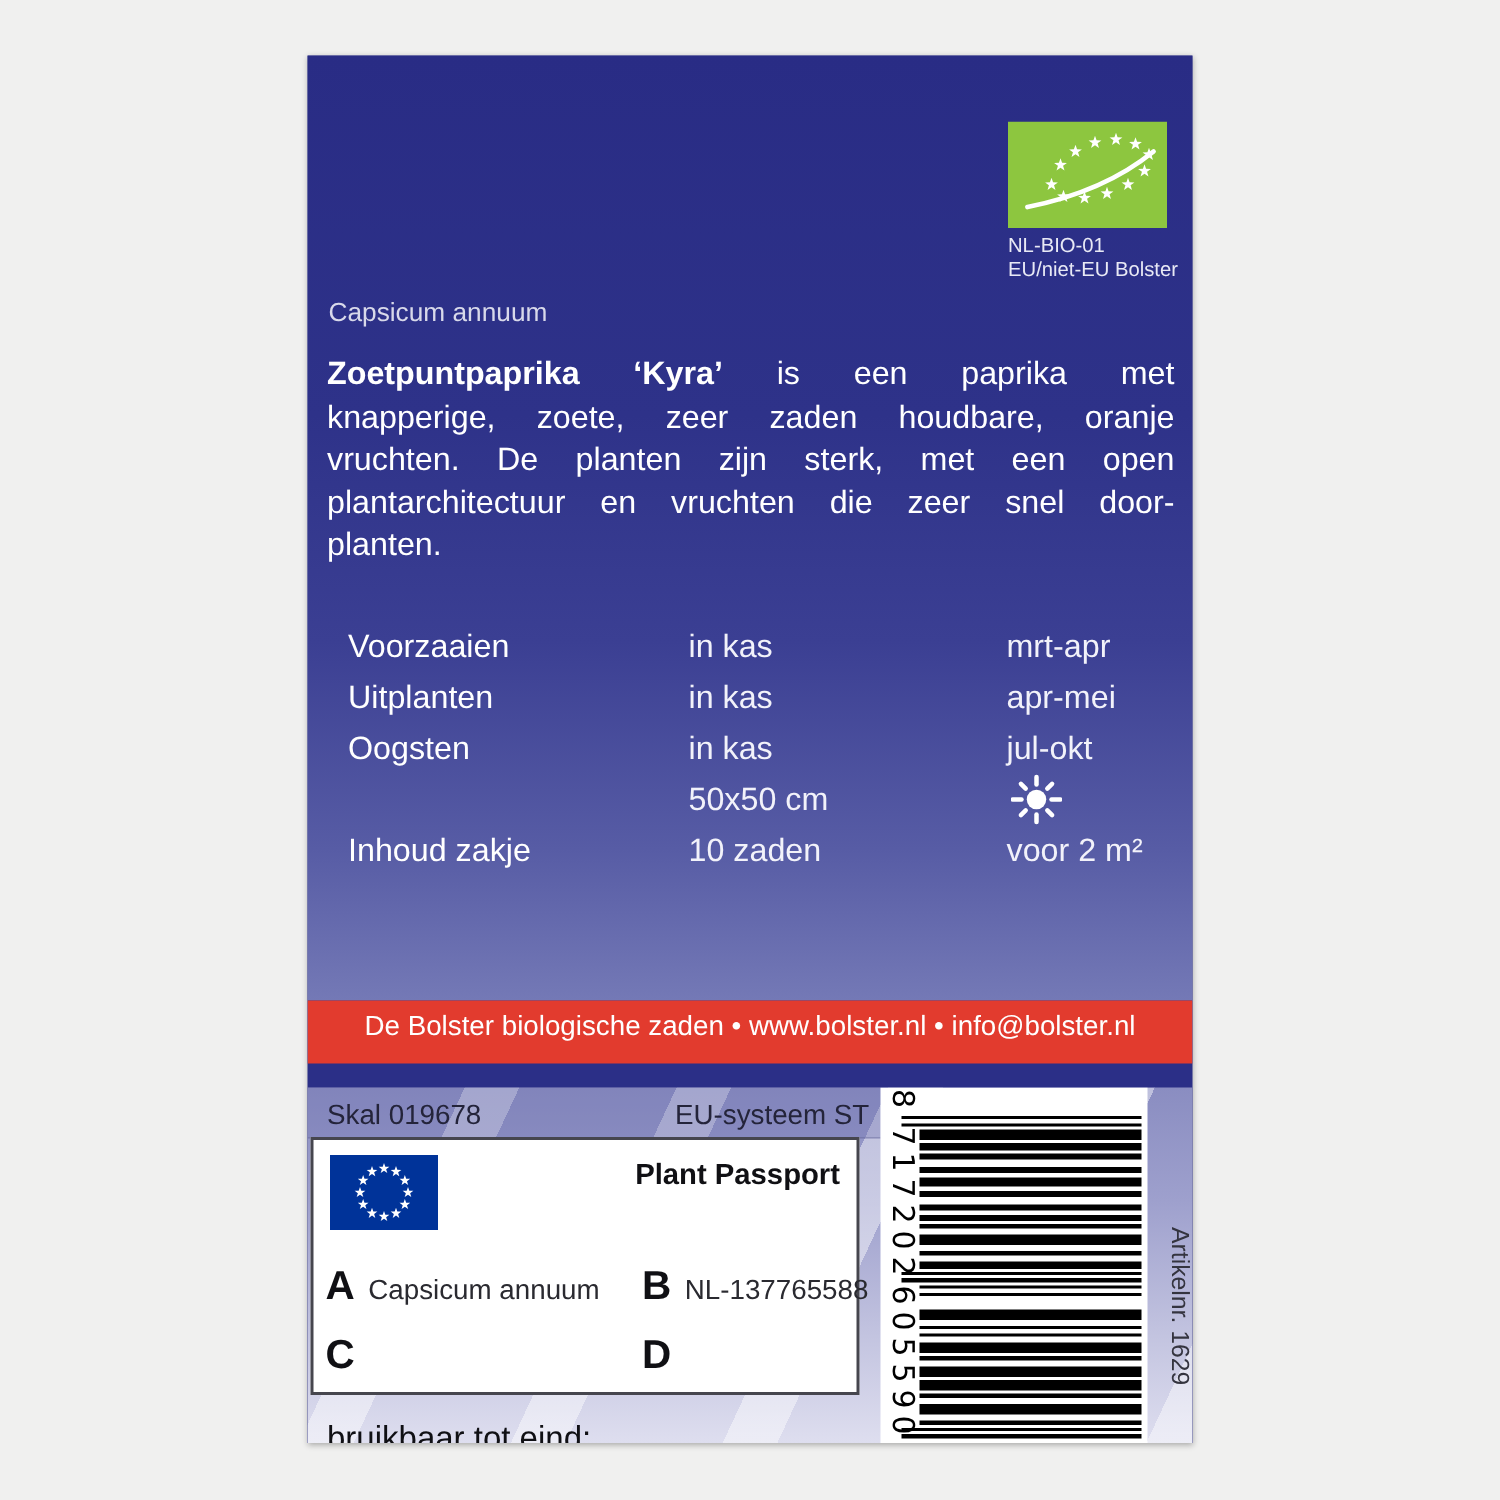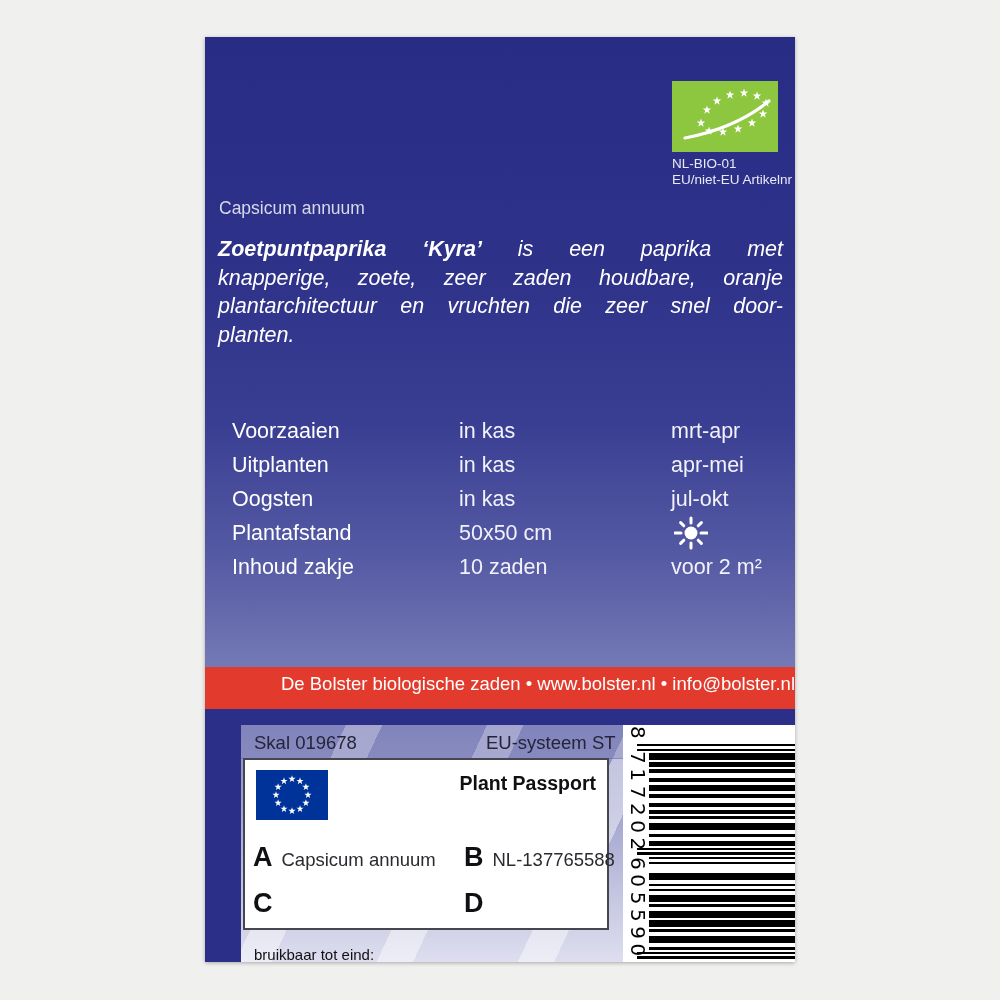--- a/index.html
+++ b/index.html
@@ -10,56 +10,56 @@
 
   
   .top-section{position:absolute;left:0;top:0;width:590px;height:630px;
     background:linear-gradient(180deg,#292c85 0%,#2e3289 38%,#3b3f93 62%,#575ca5 84%,#7479b6 100%);}
   .bio-logo{position:absolute;left:467px;top:44px;width:106px;height:71px;}
   .bio-code{position:absolute;left:467px;top:119px;font-size:13.5px;color:#e8e9f5;}
   .bio-origin{position:absolute;left:467px;top:135px;font-size:13.5px;color:#e8e9f5;}
   .species{position:absolute;left:14px;top:161px;font-size:17.5px;color:#d8d9ea;}
   .description{position:absolute;left:13px;top:198px;width:565px;color:#ffffff;
     font-size:21.5px;line-height:28.6px;}
-  .desc-line{text-align:justify;text-align-last:justify;font-style:italic;}
+  .desc-line{text-align:justify;text-align-last:justify;}
   .desc-line.last{text-align-last:left;}
   .desc-bold{font-weight:bold;}
 
   .info-table{position:absolute;left:14px;top:377px;width:564px;color:#f2f2fa;font-size:21.5px;}
   .info-row{position:relative;height:34px;}
   .info-row span{line-height:34px;white-space:nowrap;}
   .cell-label{position:absolute;left:13px;font-weight:normal;color:#ffffff;}
   .cell-value{position:absolute;left:240px;}
   .cell-extra{position:absolute;left:452px;}
   .sun-icon-wrap{position:absolute;left:455px;top:0;width:34px;height:34px;}
 
   
   .red-banner{position:absolute;left:0;top:630px;width:590px;height:42px;background:#e23b2e;
-    color:#fff;text-align:right;font-size:18.5px;line-height:24.5px;box-sizing:border-box;padding-top:5px;}
+    color:#fff;text-align:center;font-size:18.5px;line-height:24.5px;box-sizing:border-box;padding-top:5px;}
 
   
   .bottom-section{position:absolute;left:0;top:688px;width:590px;height:237px;overflow:hidden;
-    background:linear-gradient(180deg,#8a8dc1 0%,#9ea0cd 32%,#c3c4e0 70%,#dedeef 100%);margin-left:36px;}
+    background:linear-gradient(180deg,#8a8dc1 0%,#9ea0cd 32%,#c3c4e0 70%,#dedeef 100%);}
   .stripes{position:absolute;left:0;top:0;width:590px;height:237px;
     background:repeating-linear-gradient(115deg,rgba(255,255,255,0) 0 95px,rgba(255,255,255,.45) 95px 128px);}
   .skal-band{position:absolute;left:0;top:0;width:382px;height:33px;
     background:rgba(116,118,178,.35);border-bottom:1px solid rgba(88,88,140,.35);}
   .skal{position:absolute;left:13px;top:7px;font-size:18.5px;color:#24243a;}
   .eu-system{position:absolute;left:245px;top:7px;font-size:18.5px;color:#24243a;}
 
   .passport-box{position:absolute;left:2px;top:33px;width:366px;height:172px;background:#ffffff;
     border:2px solid #46464e;box-sizing:border-box;}
   .eu-flag{position:absolute;left:11px;top:10px;width:72px;height:50px;}
   .pp-title{position:absolute;right:11px;top:12px;font-weight:bold;font-size:19.5px;color:#101014;}
   .pp-cell{position:absolute;display:flex;align-items:flex-start;color:#101014;}
   .pp-a{left:8px;top:84px;}  .pp-b{left:219px;top:84px;}
   .pp-c{left:8px;top:130px;} .pp-d{left:219px;top:130px;}
   .pp-letter{font-size:27px;font-weight:bold;line-height:27px;}
   .pp-value{font-size:18.5px;line-height:18.5px;padding-top:7px;padding-left:9px;color:#2a2a30;white-space:nowrap;}
-  .expiry{position:absolute;left:13px;top:221px;font-size:15px;color:#101014;}
+  .expiry{position:absolute;left:13px;top:221px;font-size:22px;color:#101014;}
 
   .barcode-box{position:absolute;left:382px;top:0;width:178px;height:237px;background:#ffffff;overflow:hidden;}
   .barcode-inner{position:absolute;left:178px;top:0;width:237px;height:178px;
     transform:rotate(90deg);transform-origin:0 0;}
   .bc-bar{position:absolute;background:#000;}
   .bc-digit{position:absolute;top:150px;font-size:20px;line-height:26px;color:#000;
     font-family:"DejaVu Sans",sans-serif;white-space:nowrap;}
   .bc-d1{left:1px;}
   .bc-d2{left:26px;letter-spacing:4.6px;}
   .bc-d3{left:132px;letter-spacing:4.6px;}
@@ -89,30 +89,31 @@
         <use href="#st" transform="translate(72,12) scale(0.9)"></use>
         <use href="#st" transform="translate(85,15) scale(0.9)"></use>
         <use href="#st" transform="translate(94,22) scale(0.9)"></use>
         <use href="#st" transform="translate(91,33) scale(0.9)"></use>
         <use href="#st" transform="translate(80,42) scale(0.9)"></use>
         <use href="#st" transform="translate(66,48) scale(0.9)"></use>
         <use href="#st" transform="translate(51,51) scale(0.9)"></use>
         <use href="#st" transform="translate(37,50) scale(0.9)"></use>
       </svg>
       <div class="bio-code">NL-BIO-01</div>
-      <div class="bio-origin">EU/niet-EU Artikelnr</div>
+      <div class="bio-origin">EU/niet-EU Bolster</div>
 
       <div class="species">Capsicum annuum</div>
 
       <div class="description">
         <div class="desc-line">
           <span class="desc-bold">Zoetpuntpaprika ‘Kyra’</span>
           <span>is een paprika met</span>
         </div>
         <div class="desc-line">knapperige, zoete, zeer zaden houdbare, oranje</div>
+        <div class="desc-line">vruchten. De planten zijn sterk, met een open</div>
         <div class="desc-line">plantarchitectuur en vruchten die zeer snel door-</div>
         <div class="desc-line last">planten.</div>
       </div>
 
       <div class="info-table">
         <div class="info-row">
           <span class="cell-label">Voorzaaien</span>
           <span class="cell-value">in kas</span>
           <span class="cell-extra">mrt-apr</span>
         </div>
@@ -120,21 +121,20 @@
           <span class="cell-label">Uitplanten</span>
           <span class="cell-value">in kas</span>
           <span class="cell-extra">apr-mei</span>
         </div>
         <div class="info-row">
           <span class="cell-label">Oogsten</span>
           <span class="cell-value">in kas</span>
           <span class="cell-extra">jul-okt</span>
         </div>
         <div class="info-row">
-          <span class="cell-label">Plantafstand</span>
           <span class="cell-value">50x50 cm</span>
           <span class="sun-icon-wrap">
             <svg viewBox="0 0 34 34" width="34" height="34">
               <g stroke="#ffffff" stroke-width="3" stroke-linecap="round">
                 <line x1="1" y1="17" x2="7" y2="17"></line>
                 <line x1="27" y1="17" x2="33" y2="17"></line>
                 <line x1="17" y1="2" x2="17" y2="7"></line>
                 <line x1="17" y1="27" x2="17" y2="32"></line>
                 <line x1="6.6" y1="6.6" x2="9.8" y2="9.8"></line>
                 <line x1="24.2" y1="24.2" x2="27.4" y2="27.4"></line>

